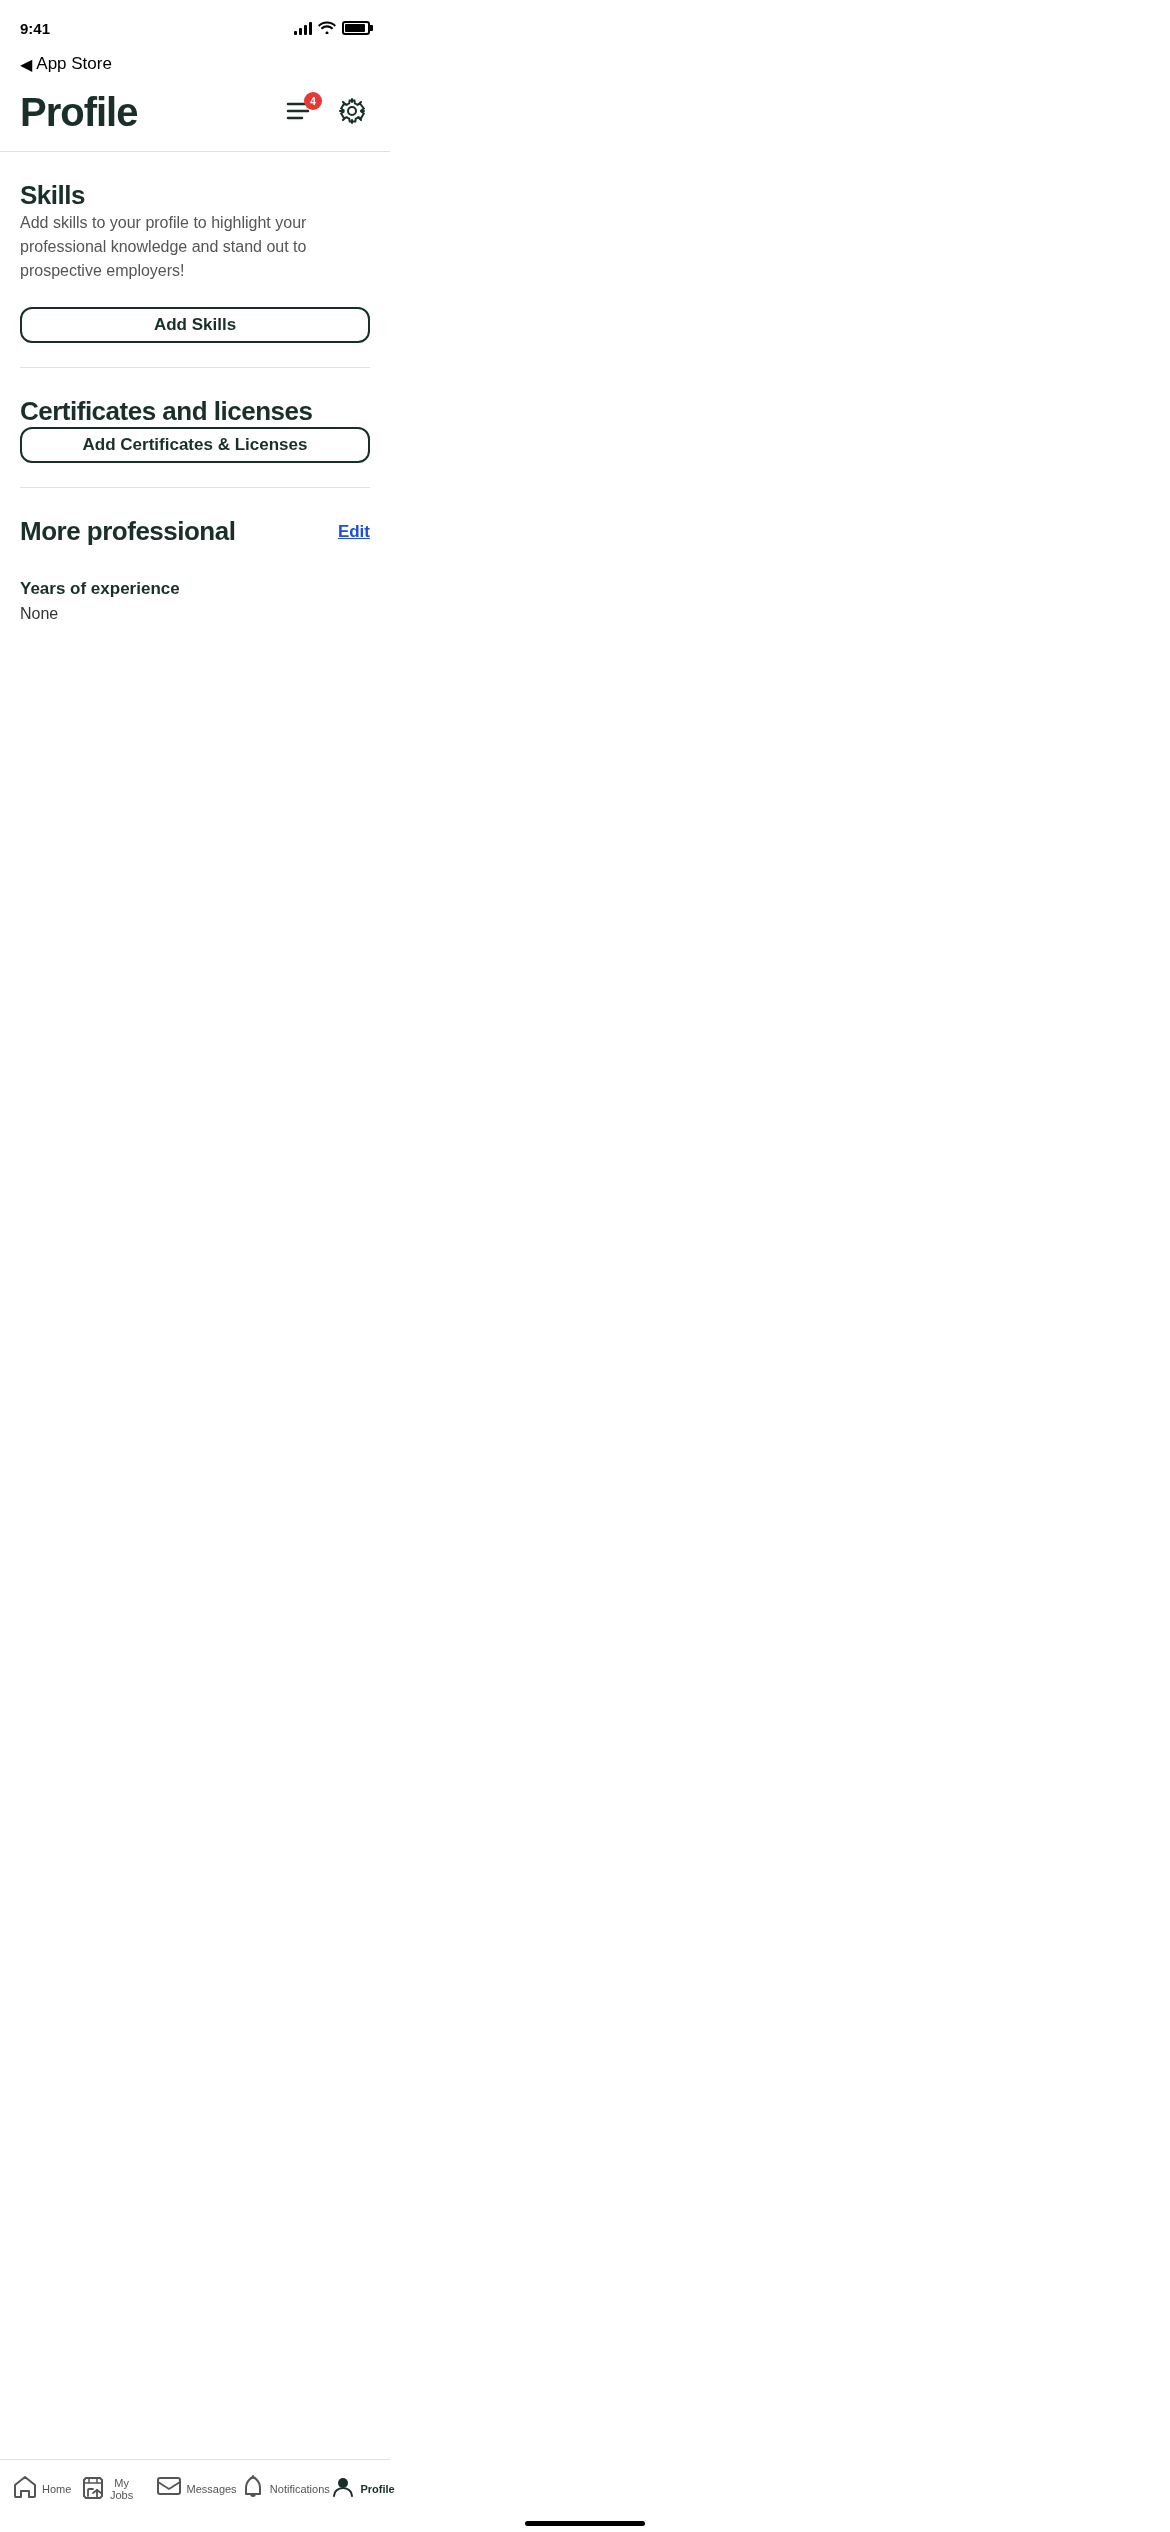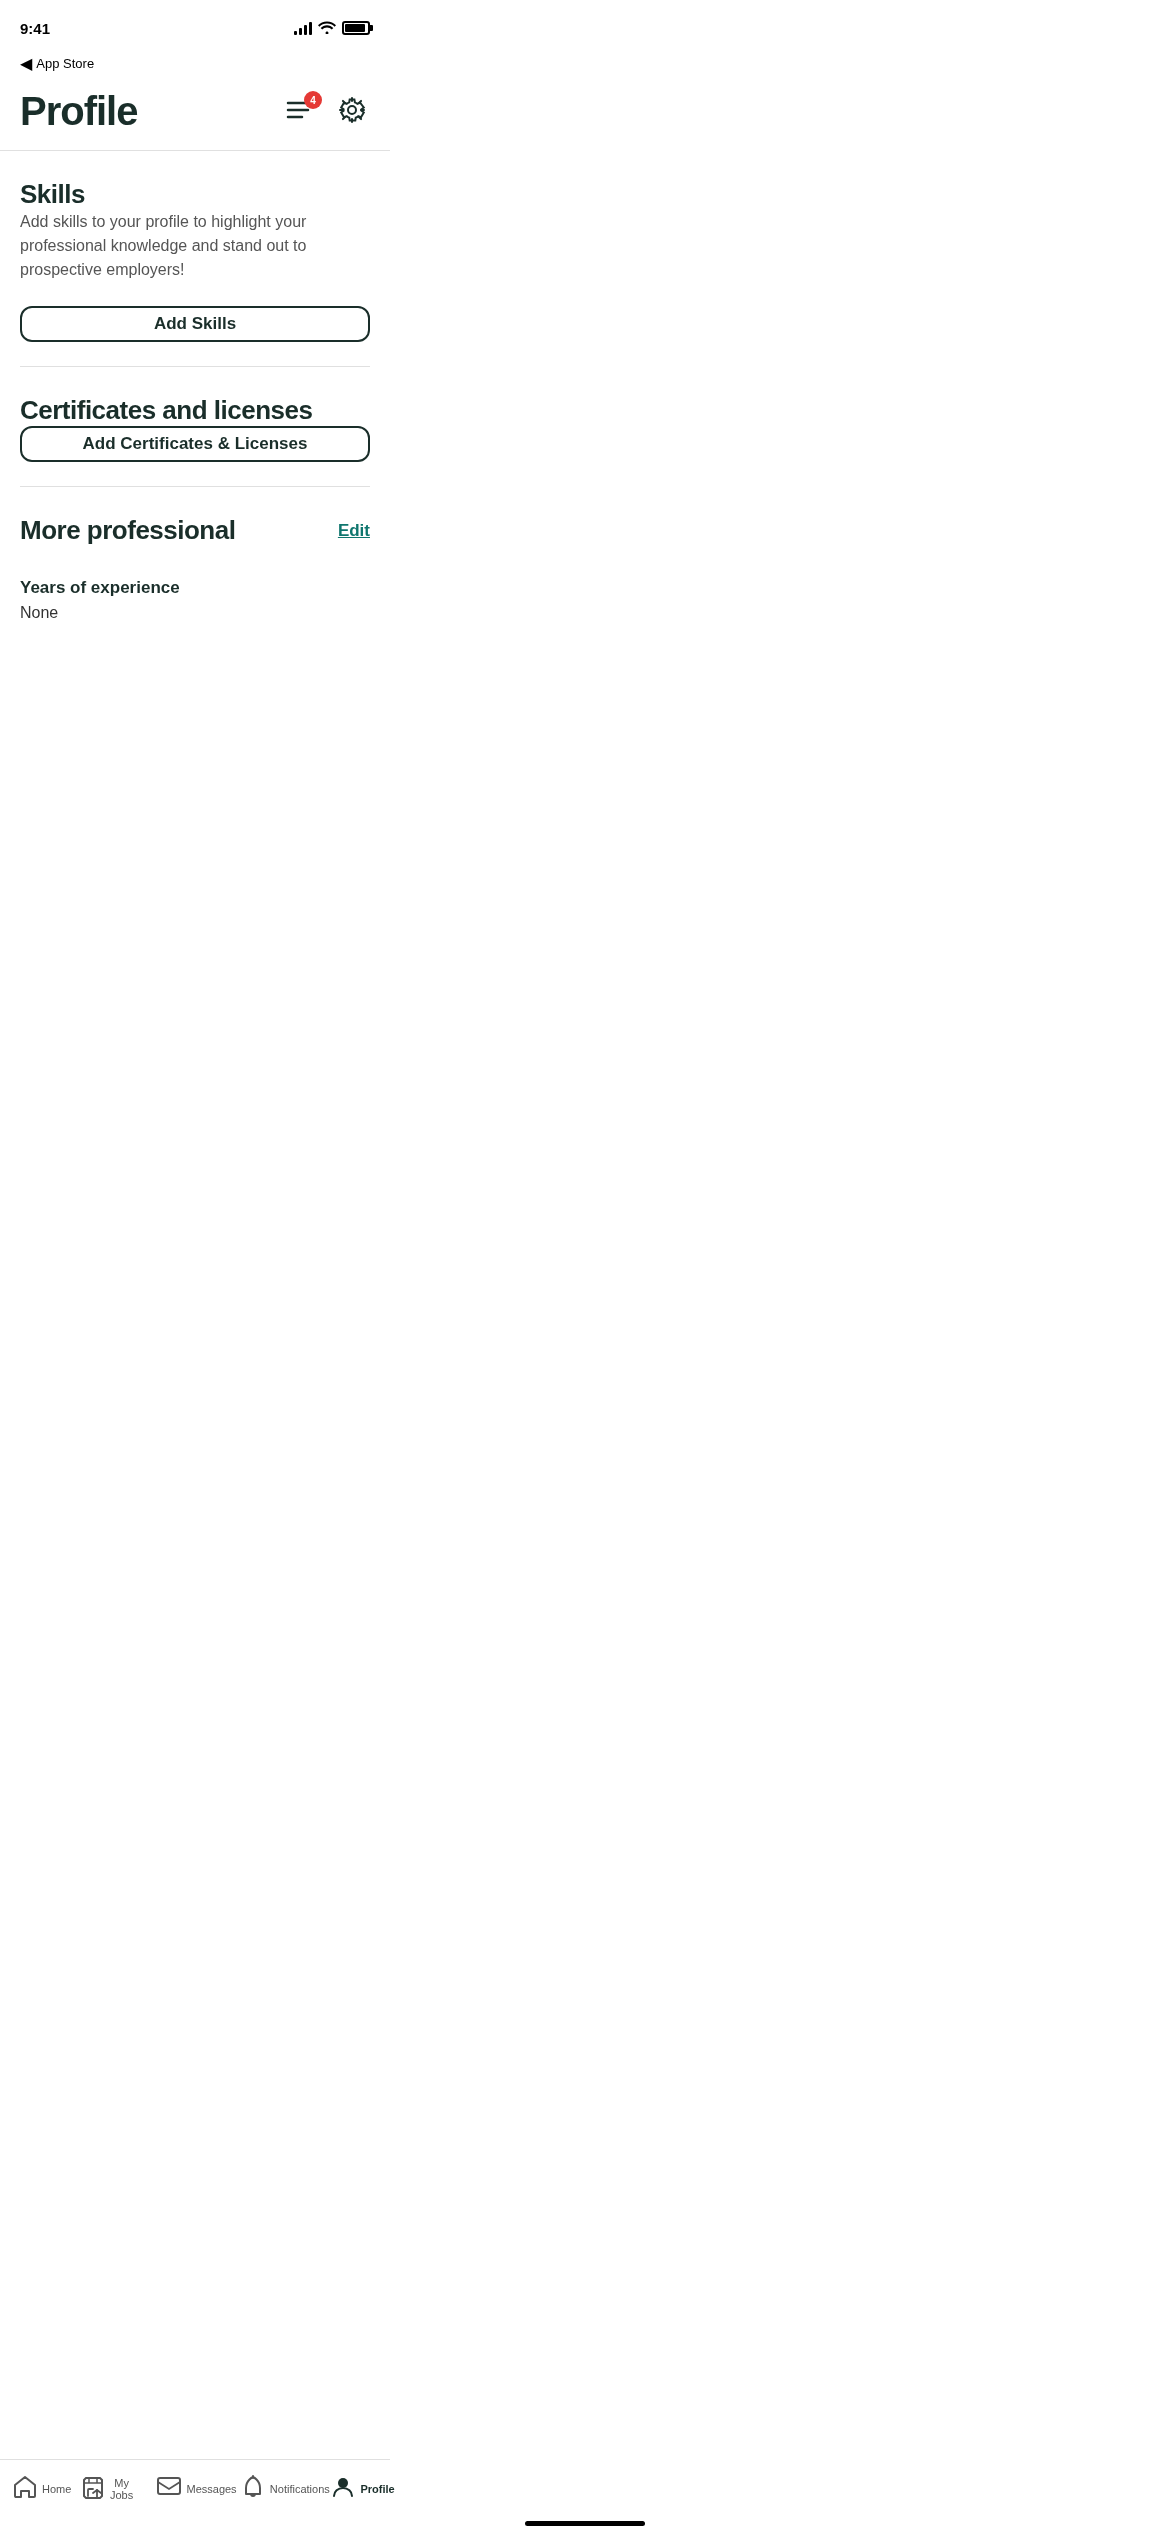--- a/index.html
+++ b/index.html
@@ -94,21 +94,21 @@
       align-items: center;
       gap: 4px;
     }
 
     .back-arrow {
       font-size: 16px;
       color: #000;
     }
 
     .back-label {
-      font-size: 13px;
+      font-size: 17px;
       color: #000;
     }
 
     
     .header {
       display: flex;
       justify-content: space-between;
       align-items: center;
       padding: 8px 20px 16px 20px;
     }
@@ -207,21 +207,21 @@
       color: #1a2e2a;
       cursor: pointer;
       text-align: center;
     }
 
     .edit-btn {
       background: none;
       border: none;
       font-size: 17px;
       font-weight: 600;
-      color: #0f766e;
+      color: #1d4ed8;
       text-decoration: underline;
       cursor: pointer;
     }
 
     
     .info-row {
       padding: 16px 0;
       border-bottom: 1px solid #f0f0f0;
     }
 

